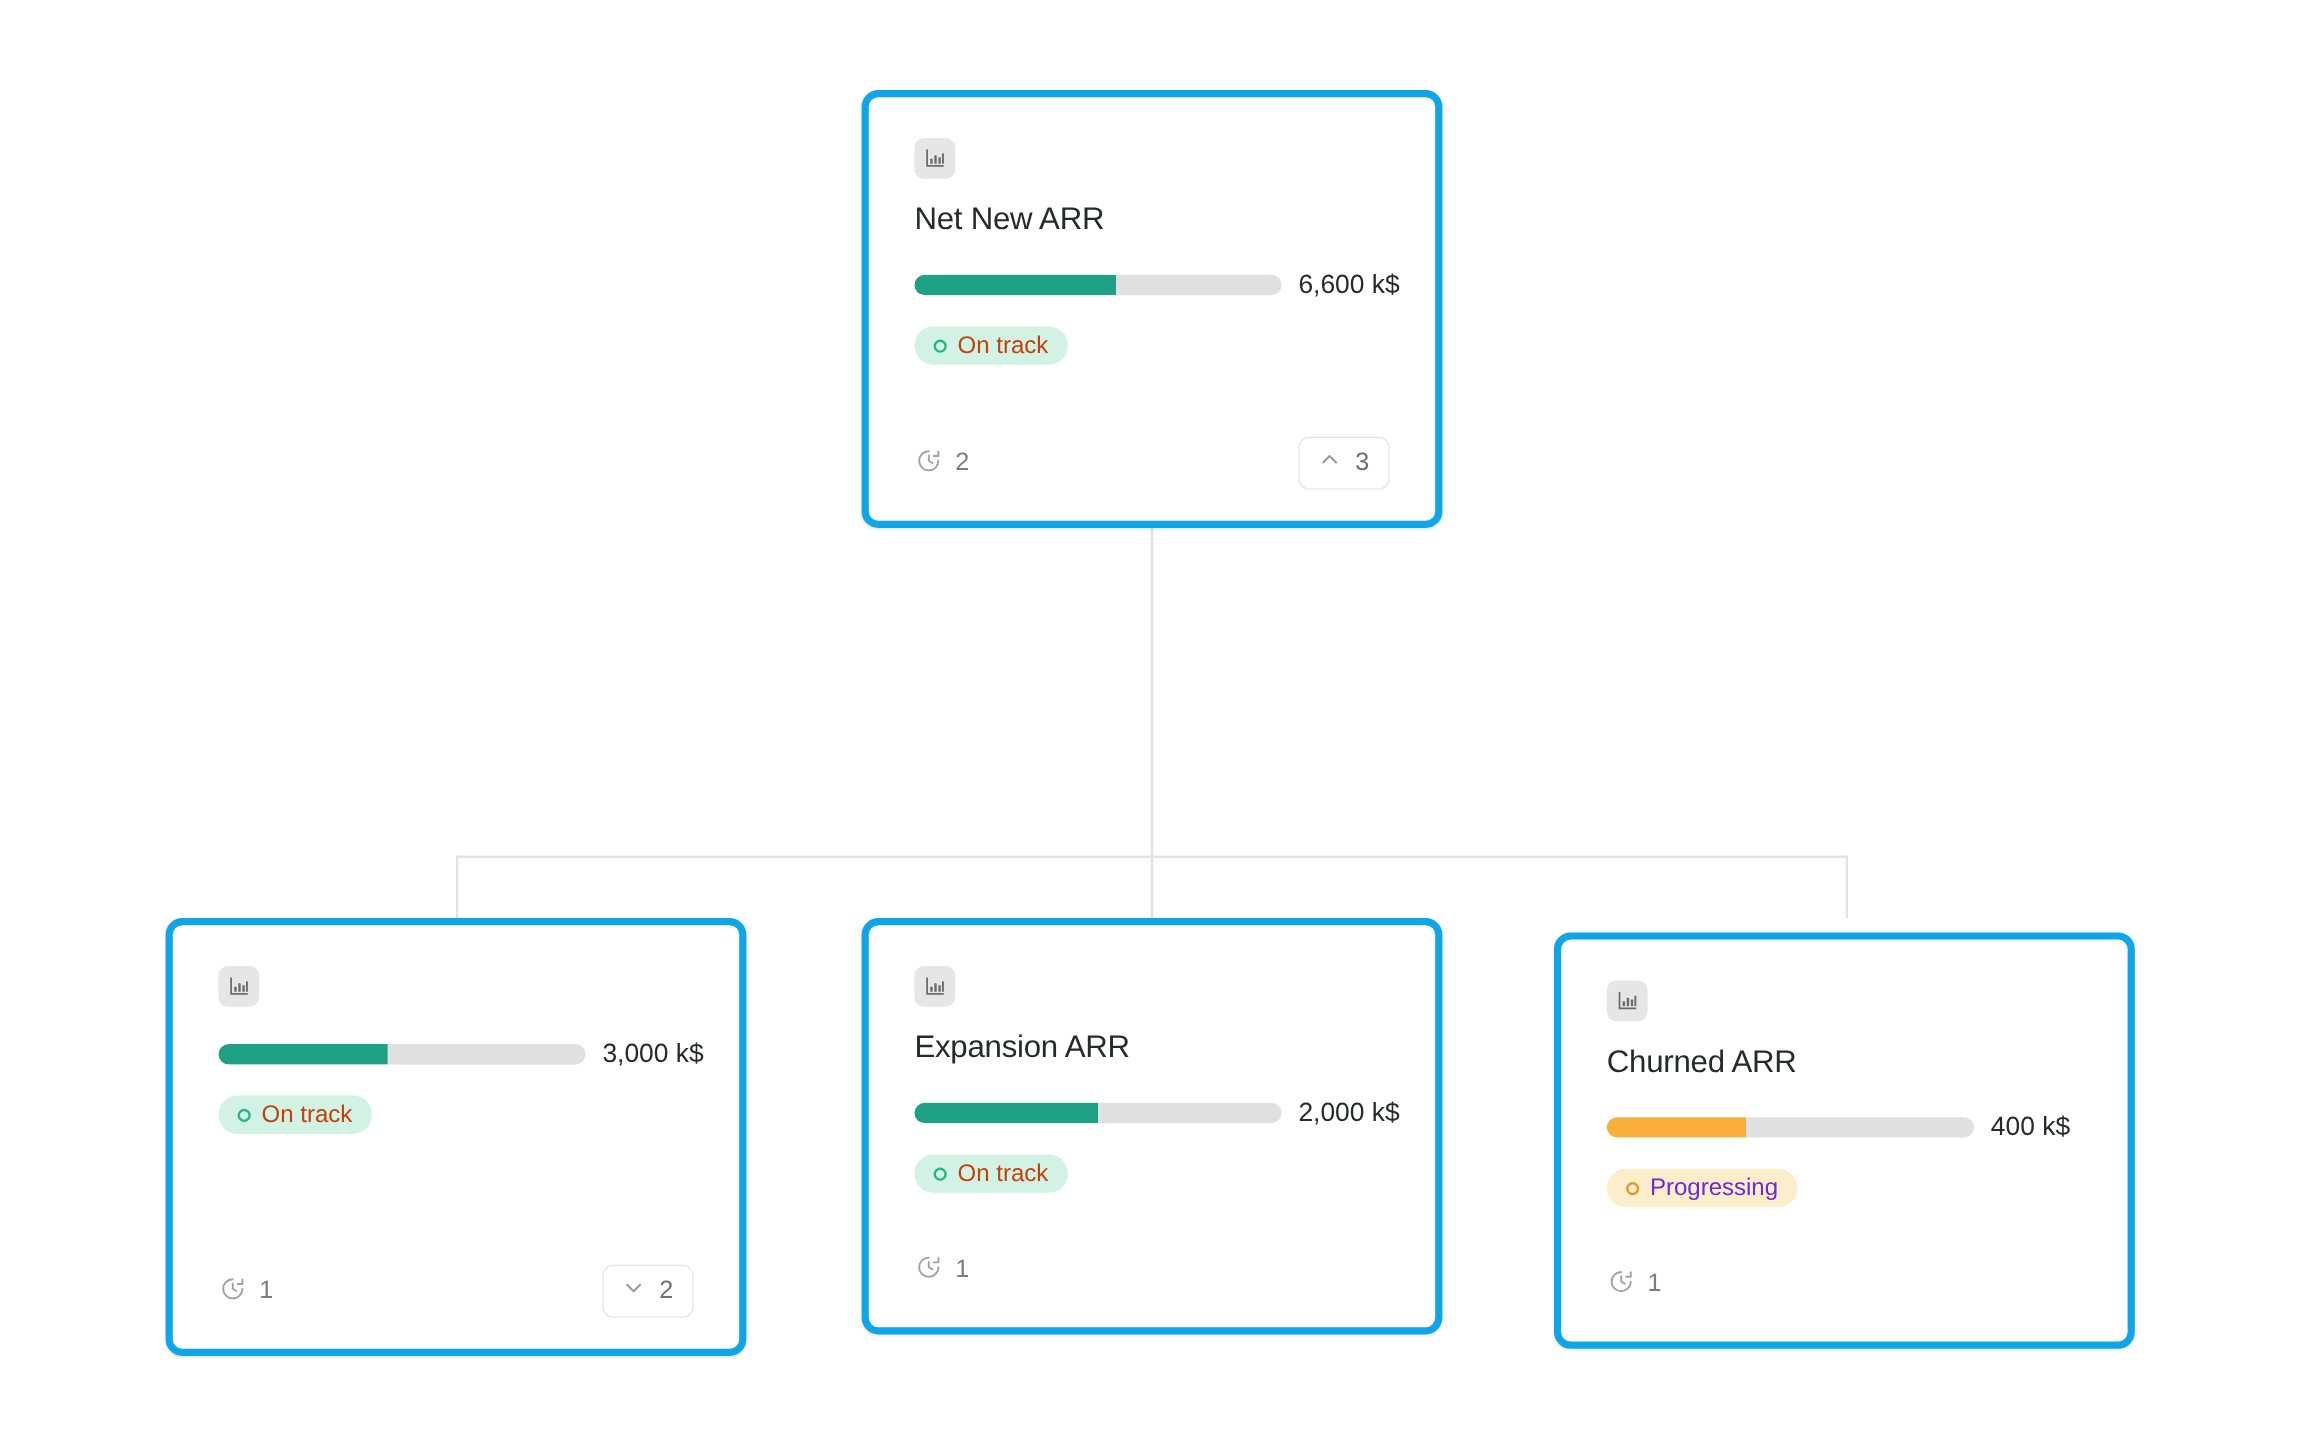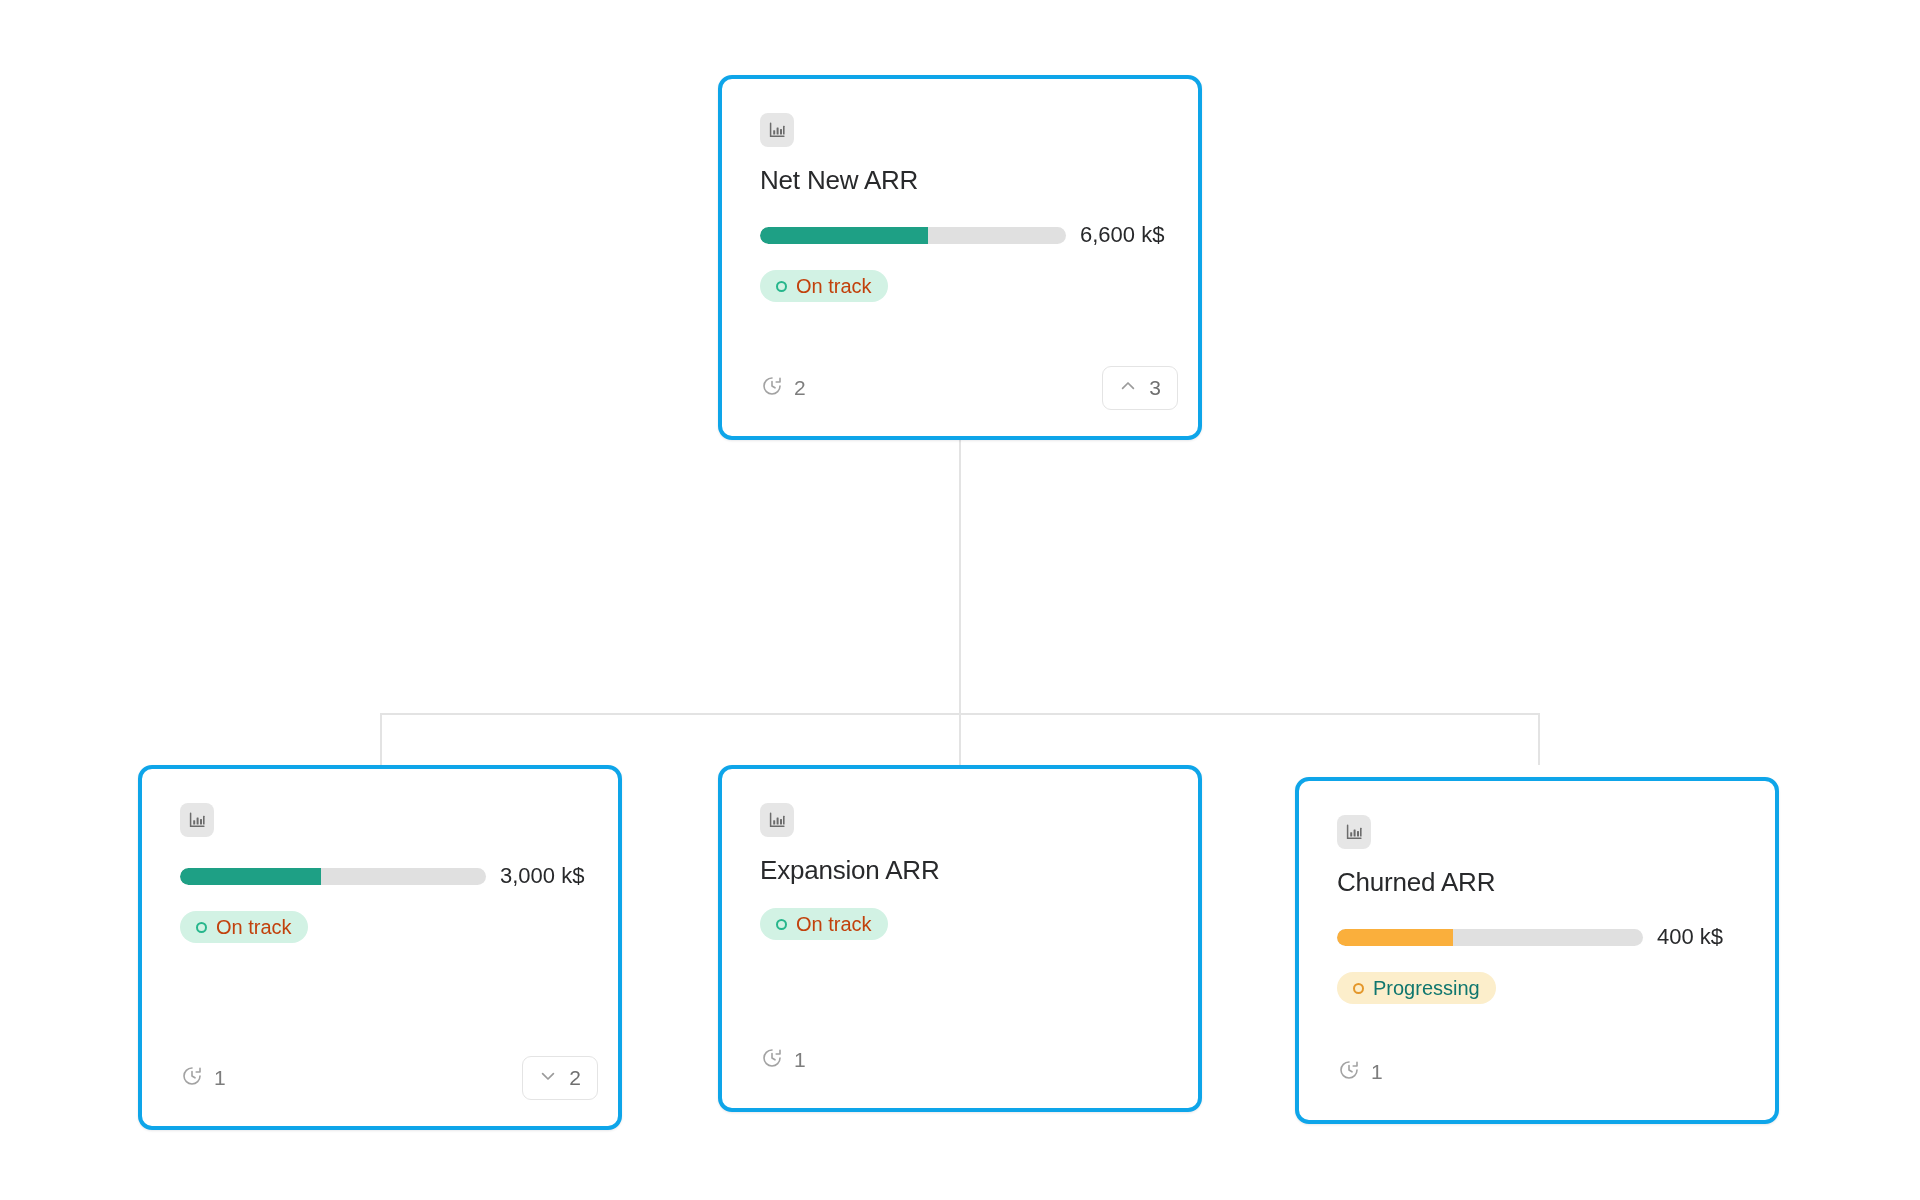--- a/index.html
+++ b/index.html
@@ -17,24 +17,24 @@
   .conn-h-bus   { left: 380px; top: 713px; width: 1160px; height: 2px; }
   .conn-v-left  { left: 380px; top: 713px; width: 2px; height: 52px; }
   .conn-v-mid   { left: 959px; top: 713px; width: 2px; height: 52px; }
   .conn-v-right { left: 1538px; top: 713px; width: 2px; height: 52px; }
 
   
   .card {
     position: absolute;
     width: 484px;
     background: #ffffff;
-    border: 4px solid #0ea5e9;
+    border: 6px solid #0ea5e9;
     border-radius: 14px;
     box-shadow: 0 1px 3px rgba(16,24,40,.06), 0 1px 2px rgba(16,24,40,.04);
-    padding: 34px 20px 26px 38px;
+    padding: 34px 38px 26px 38px;
     display: flex;
     flex-direction: column;
   }
   .card-root    { left: 718px;  top: 75px;  height: 365px; }
   .card-child-0 { left: 138px;  top: 765px; height: 365px; }
   .card-child-1 { left: 718px;  top: 765px; height: 347px; }
   .card-child-2 { left: 1295px; top: 765px; height: 347px; margin-top: 12px; }
 
   .type-icon {
     width: 34px; height: 34px;
@@ -88,21 +88,21 @@
     white-space: nowrap;
   }
   .badge .ring {
     width: 11px; height: 11px;
     border-radius: 50%;
     border: 2.5px solid currentColor;
     flex: none;
   }
   .badge-green  { background: #d2f2e4; color: #c2410c; }
   .badge-green .ring { color: #27b68c; }
-  .badge-amber  { background: #fceecb; color: #0f766e; }
+  .badge-amber  { background: #fceecb; color: #6d28d9; }
   .badge-amber .ring { color: #e4972a; }
 
   .card-footer {
     margin-top: auto;
     display: flex;
     align-items: center;
     justify-content: space-between;
     min-height: 44px;
   }
   .footer-left {
@@ -235,20 +235,26 @@
       <svg width="19" height="19" viewBox="0 0 19 19" fill="none">
         <path d="M2.6 2.2v13.1h13.3" stroke="#6c6c6c" stroke-width="1.5" stroke-linecap="round"></path>
         <rect x="5.2" y="9.3" width="2" height="4.2" rx=".5" fill="#6c6c6c"></rect>
         <rect x="8.6" y="6.4" width="2" height="7.1" rx=".5" fill="#6c6c6c"></rect>
         <rect x="12.0" y="8.0" width="2" height="5.5" rx=".5" fill="#6c6c6c"></rect>
         <rect x="15.0" y="4.8" width="1.6" height="8.7" rx=".5" fill="#6c6c6c"></rect>
       </svg>
     </div>
     <div class="card-title">Expansion ARR</div>
 
+    <div class="metric-row">
+      <div class="bar-track">
+        <div class="bar-fill" style="width: 50%; background: rgb(30, 160, 133);"></div>
+      </div>
+      <div class="metric-value">2,000 k$</div>
+    </div>
 
     <div class="badge badge-green">
       <span class="ring"></span>
       <span>On track</span>
     </div>
 
     <div class="card-footer">
       <div class="footer-left">
         <span>
           <svg width="24" height="24" viewBox="0 0 24 24" fill="none">

